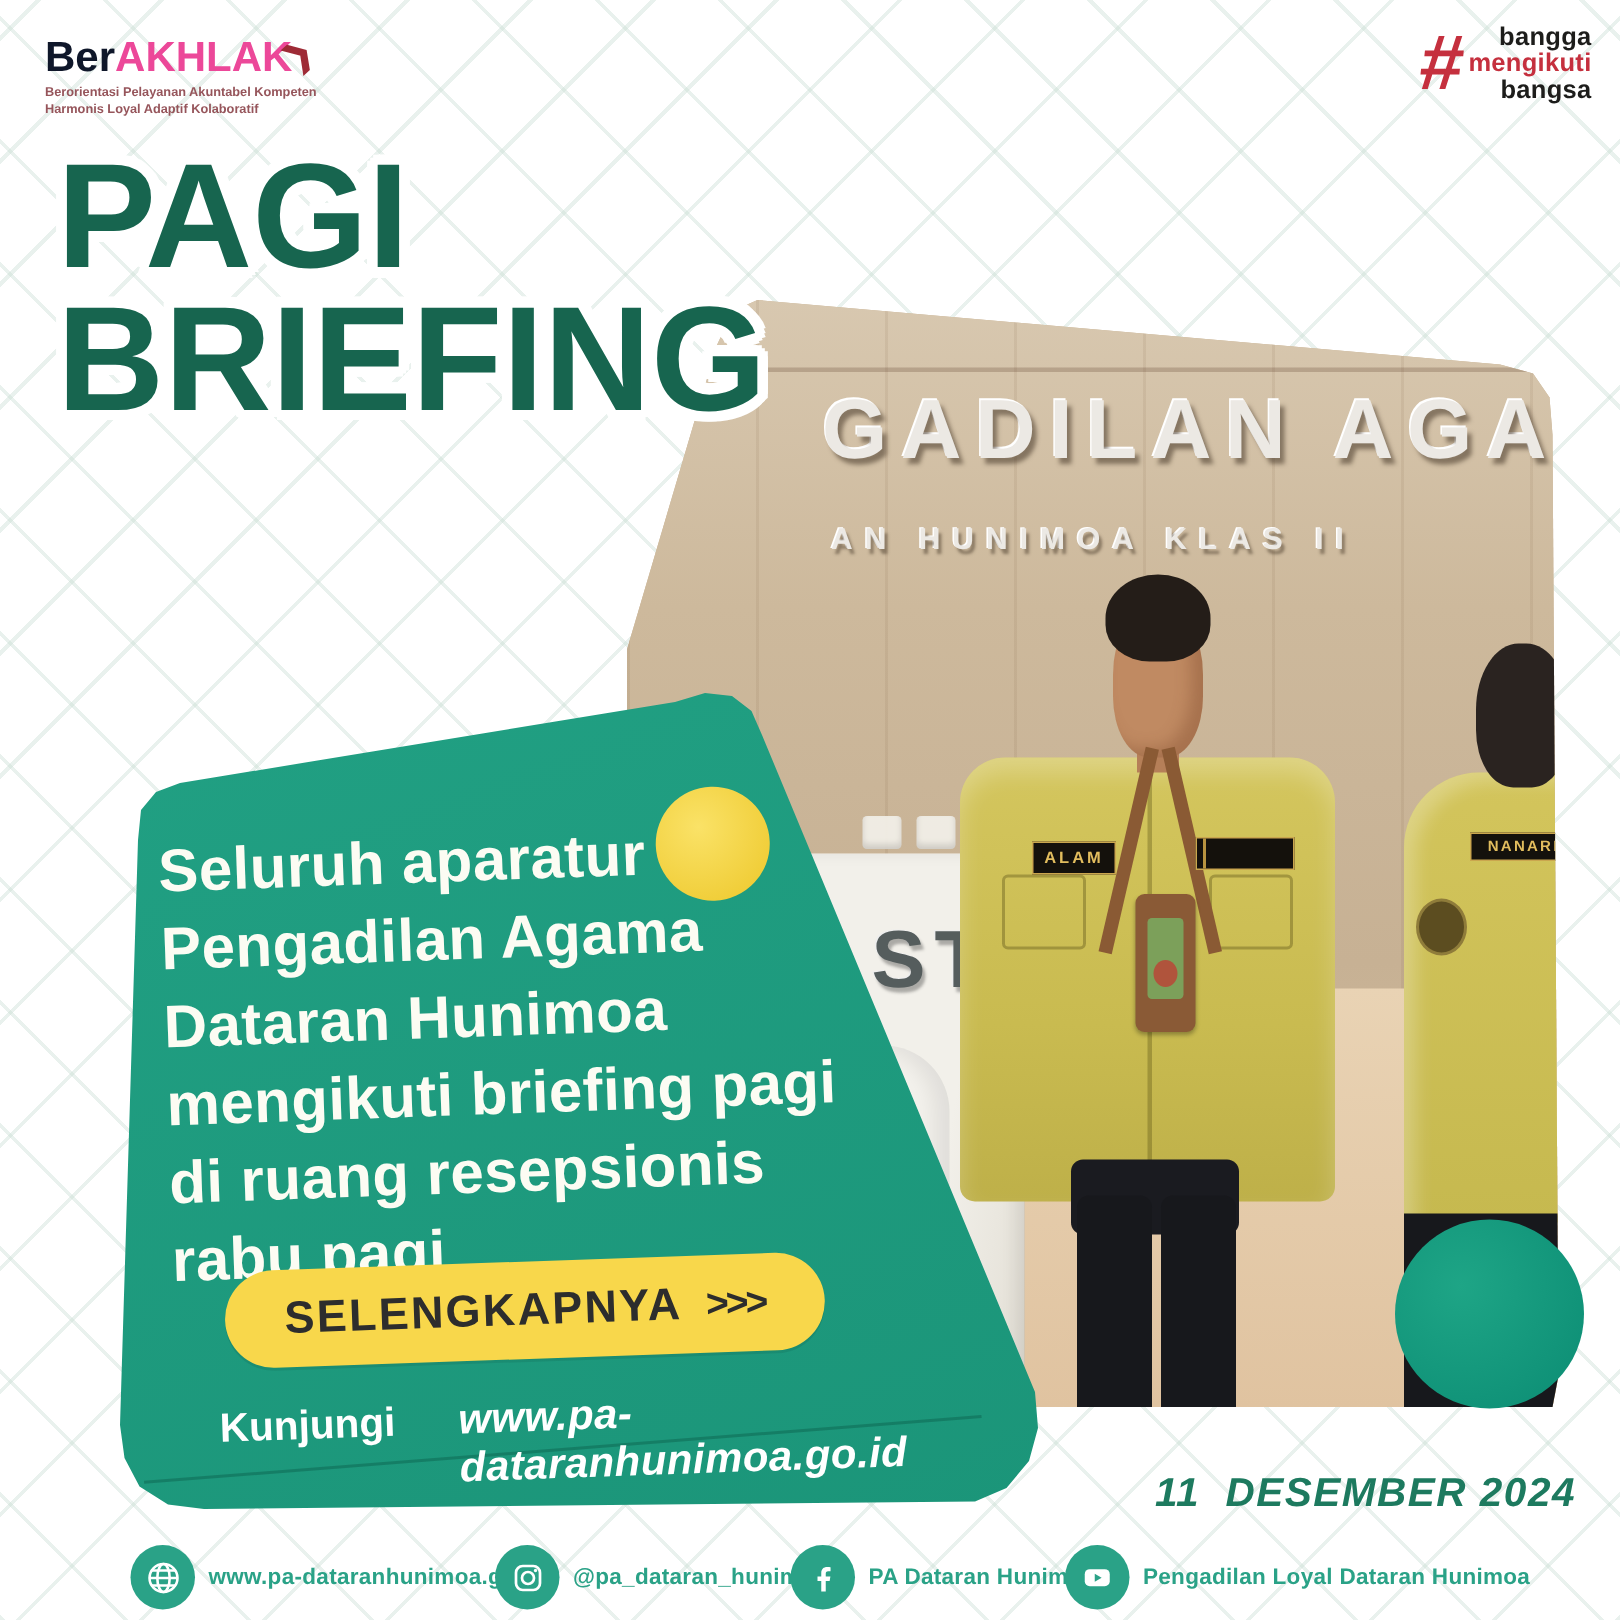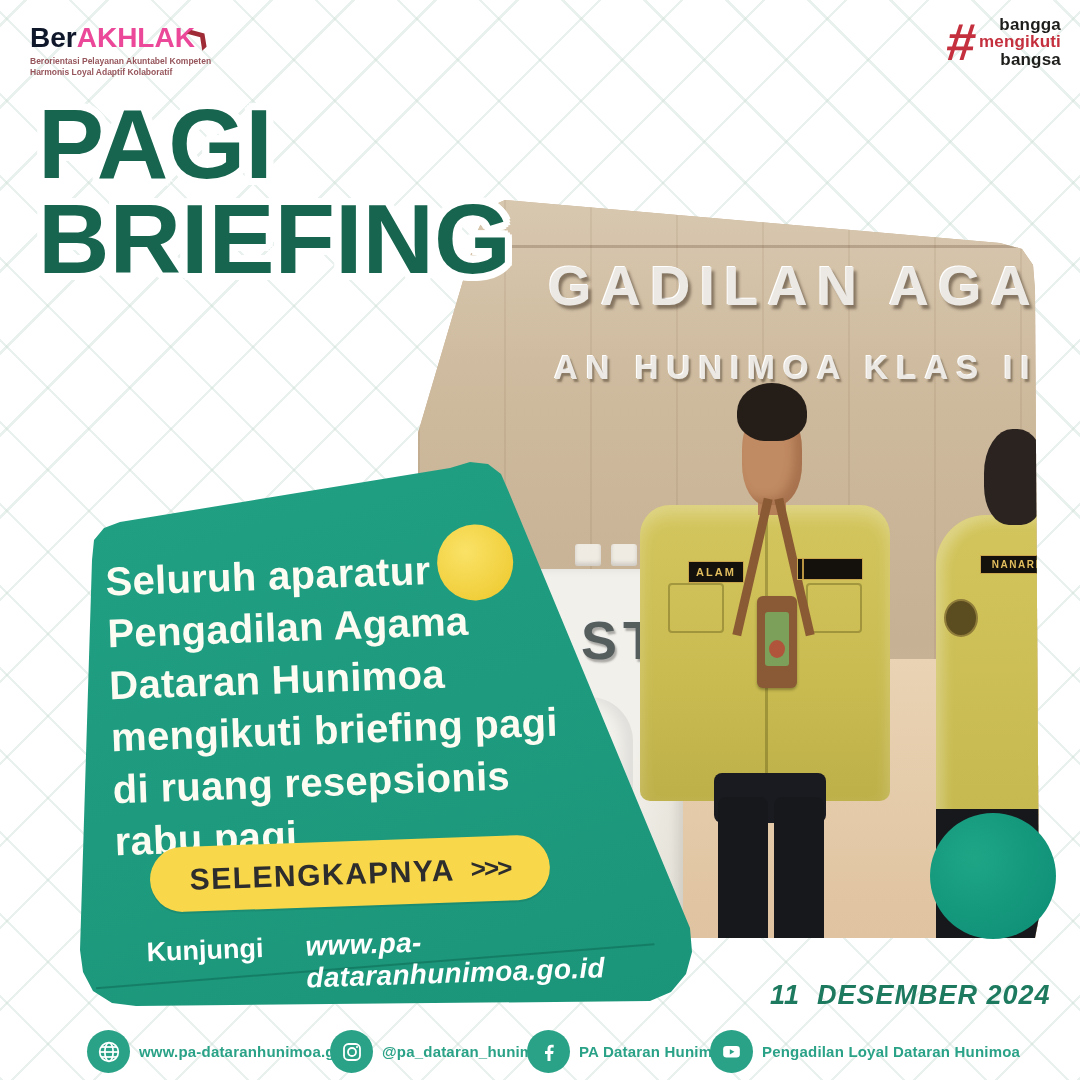--- a/index.html
+++ b/index.html
@@ -58,21 +58,21 @@
       linear-gradient(180deg,#d8c8b0 0%,#cdb99c 28%,#c7b194 60%,#d6c3a6 100%);
   }
   .photo .seam{position:absolute;left:0;top:48px;width:100%;height:3px;background:rgba(90,60,40,.25);}
   .sign1{
     position:absolute;left:130px;top:56px;width:480px;
     font-size:56px;font-weight:800;letter-spacing:9px;color:#ece9e4;white-space:nowrap;
     text-shadow:3px 4px 3px rgba(70,55,40,.55),-1px -1px 0 #fff;
   }
   .sign2{
     position:absolute;left:136px;top:152px;width:460px;
-    font-size:33px;font-weight:800;letter-spacing:8px;color:#ece9e4;white-space:nowrap;
+    font-size:20px;font-weight:800;letter-spacing:8px;color:#ece9e4;white-space:nowrap;
     text-shadow:2px 3px 2px rgba(70,55,40,.5),-1px -1px 0 #fff;
   }
   .cubbies{position:absolute;left:157px;top:347px;display:flex;gap:10px;}
   .cubbies i{width:26px;height:22px;background:#f4f2ec;border-radius:3px;opacity:.9;box-shadow:inset 0 -3px 4px rgba(0,0,0,.15);}
   .floor{position:absolute;left:230px;top:462px;right:0;bottom:0;background:linear-gradient(180deg,#e9d3b4,#e0c3a0);}
   .desk{
     position:absolute;left:55px;top:372px;width:210px;height:369px;
     background:linear-gradient(100deg,#f2f0ea 70%,#e2ded4);box-shadow:inset -6px 0 10px rgba(0,0,0,.08);
   }
   .desk-letters{

